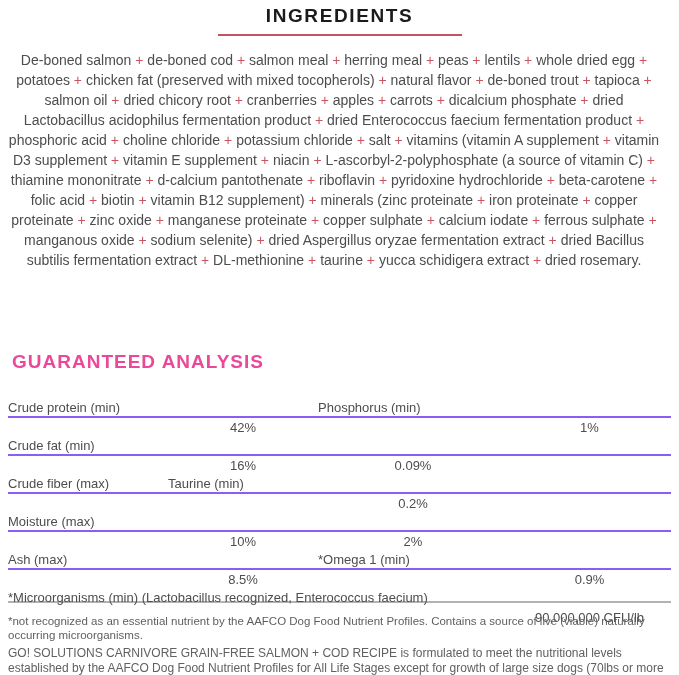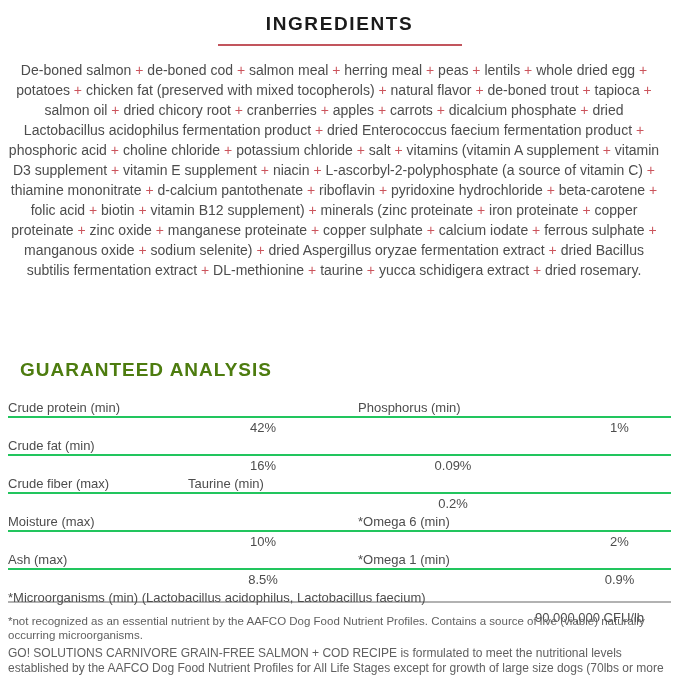--- a/index.html
+++ b/index.html
@@ -7,21 +7,21 @@
     position: relative;
     width: 679px;
     height: 675px;
     background: #ffffff;
     font-family: "Liberation Sans", sans-serif;
     color: #4d4d4d;
     overflow: hidden;
     box-sizing: border-box;
   }
   .h-main {
-    margin: 8px;
+    margin: 0;
     padding-top: 4px;
     text-align: center;
     font-size: 19px;
     font-weight: bold;
     letter-spacing: 1.6px;
     color: #1b1b1b;
     line-height: 24px;
   }
   .red-line {
     width: 244px;
@@ -32,48 +32,47 @@
   .ingredients {
     margin: 14px 11px 0 0;
     padding: 0 6px;
     text-align: center;
     font-size: 14px;
     line-height: 20px;
     color: #4d4d4d;
   }
   .plus { color: #cb545c; }
   .h-analysis {
-    margin: 12px;
+    margin: 4px;
     padding: 0 0 0 8px;
     position: absolute;
     top: 346px;
     left: 0;
     font-size: 19px;
     font-weight: bold;
     letter-spacing: 1px;
-    color: #4d7c0f;
+    color: #ec4899;
     line-height: 24px;
     text-align: left;
   }
   .ga-table {
     position: absolute;
     top: 380px;
     left: 0;
     width: 679px;
     padding: 0 8px;
     box-sizing: border-box;
     font-size: 13px;
   }
   .ga-row {
     display: grid;
     grid-template-columns: 160px 150px 190px 1fr;
     align-items: center;
     height: 36px;
-    border-bottom: 2px solid #22c55e;
-    gap: 20px;
+    border-bottom: 2px solid #8b5cf6;
   }
   .ga-row-full {
     display: grid;
     grid-template-columns: 500px 1fr;
     align-items: center;
     height: 31px;
     border-bottom: 2px solid #b2b2b2;
   }
   .ga-label { text-align: left; }
   .ga-value { text-align: center; margin-top: 40px; }
@@ -128,31 +127,30 @@
         <div class="ga-value">0.09%</div>
       </div>
       <div class="ga-row">
         <div class="ga-label">Crude fiber (max)</div>
         <div class="ga-label">Taurine (min)</div>
         <div class="ga-value">0.2%</div>
       </div>
       <div class="ga-row">
         <div class="ga-label">Moisture (max)</div>
         <div class="ga-value">10%</div>
-        <div class="ga-label">*Omega 6 (min)</div>
         <div class="ga-value">2%</div>
       </div>
       <div class="ga-row">
         <div class="ga-label">Ash (max)</div>
         <div class="ga-value">8.5%</div>
         <div class="ga-label">*Omega 1 (min)</div>
         <div class="ga-value">0.9%</div>
       </div>
       <div class="ga-row-full">
-        <div class="ga-label">*Microorganisms (min) (Lactobacillus acidophilus, Lactobacillus faecium)</div>
+        <div class="ga-label">*Microorganisms (min) (Lactobacillus recognized, Enterococcus faecium)</div>
         <div class="ga-value">90,000,000 CFU/lb</div>
       </div>
     </div>
 
   <p class="footnote">*not recognized as an essential nutrient by the AAFCO Dog Food Nutrient Profiles. Contains a source of live (viable) naturally occurring microorganisms.</p>
 
   <p class="statement">GO! SOLUTIONS CARNIVORE GRAIN-FREE SALMON + COD RECIPE  is formulated to meet the nutritional levels established by the AAFCO Dog Food Nutrient Profiles for All Life Stages except for growth of large size dogs (70lbs or more as an adult).</p>
 
 </div>
 

